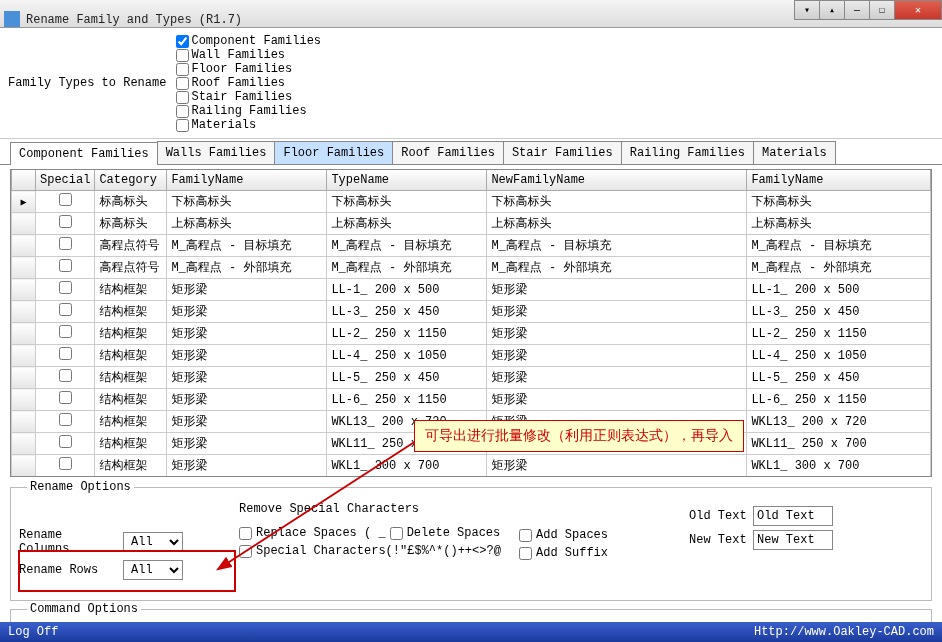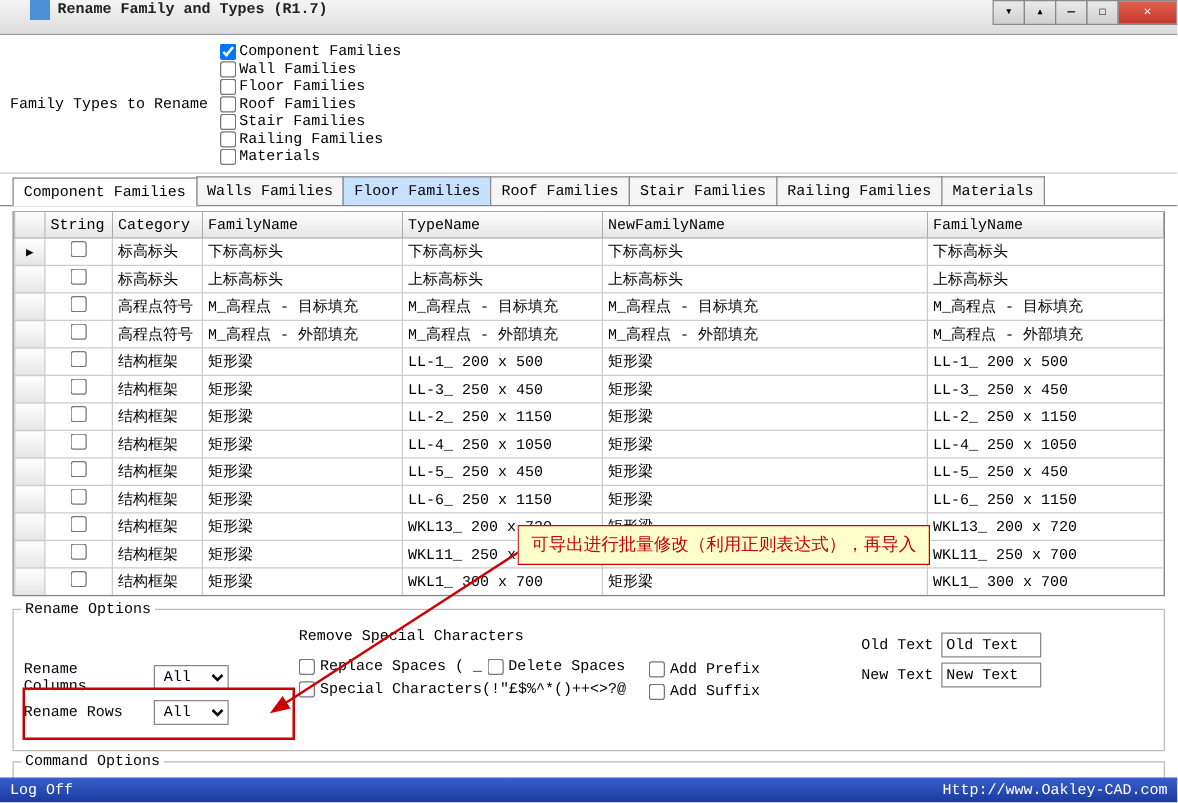--- a/index.html
+++ b/index.html
@@ -1,18 +1,18 @@
 <!DOCTYPE html>
 <html><head>
 <meta charset="utf-8">
 <style>
 * { box-sizing: border-box; margin: 0; padding: 0; font-family: "SimSun", "Courier New", monospace; font-size: 12px; }
 body { background: #fff; width: 942px; height: 642px; overflow: hidden; position: relative; }
 
-.titlebar { height: 28px; background: linear-gradient(#f5f5f5, #dcdcdc); border-bottom: 1px solid #999; display: flex; align-items: flex-start; padding-left: 24px; position: relative; font-weight: bold; }
+.titlebar { height: 28px; background: linear-gradient(#f5f5f5, #dcdcdc); border-bottom: 1px solid #999; display: flex; align-items: flex-end; padding-left: 4px; position: relative; }
 .titlebar .appicon { width: 16px; height: 16px; background: #4a90d9; margin-right: 6px; }
 .titlebar .title { color: #222; }
 .titlebar .winbtns { position: absolute; right: 0; top: 0; display: flex; }
 .winbtn { width: 28px; height: 20px; border: 1px solid #888; margin-left: -1px; background: linear-gradient(#eaeaea,#cfcfcf); display:flex; align-items:center; justify-content:center; font-size:10px; }
 .winbtn.close { width: 48px; background: linear-gradient(#e06050,#c8372a); color: #fff; }
 .winbtn.min, .winbtn.max, .winbtn.extra { width: 26px; }
 
 .checkrow { padding: 6px 8px; display: flex; flex-wrap: nowrap; align-items: center; gap: 4px; border-bottom: 1px solid #ccc; white-space: nowrap; }
 .checkrow label { display:flex; align-items:center; gap:2px; }
 .checkrow .lead { margin-right: 6px; }
@@ -25,21 +25,21 @@
 .tablewrap { margin: 4px 10px 0 10px; border: 1px solid #888; height: 308px; overflow-y: scroll; overflow-x: hidden; background: #fff; position: relative; }
 table { border-collapse: collapse; width: 100%; }
 th { background: linear-gradient(#fefefe,#e6e6e6); border: 1px solid #aaa; border-top:none; padding: 3px 4px; text-align: left; font-weight: normal; position: sticky; top: 0; }
 td { border: 1px solid #ccc; padding: 2px 4px; height: 22px; white-space: nowrap; }
 td.row-head { background: linear-gradient(#fefefe,#e6e6e6); width: 24px; text-align:center; }
 td.cb { width: 50px; text-align: center; background: #fff; }
 .row-indicator { color:#000; font-size:10px; }
 
 .options { display: flex; padding: 2px 10px 0 10px; gap: 4px; position: relative; }
 .group { border: 1px solid #bbb; padding: 14px 8px 8px 8px; position: relative; margin-top: 8px; }
-.group .legend { position: absolute; top: -8px; left: 6px; background: #fff; padding: 0 3px; }
+.group .legend { position: absolute; top: -8px; left: 16px; background: #fff; padding: 0 3px; }
 .row { display:flex; align-items:center; gap:4px; margin: 4px 0; }
 select, input[type=text] { border: 1px solid #888; padding: 1px 3px; height: 20px; background: #fff; }
 select { width: 60px; }
 
 .callout { position: absolute; left: 414px; top: 420px; background: #ffffcc; border: 1px solid #c00; padding: 6px 10px; color: #c00; font-size: 14px; z-index: 5; }
 .arrow-svg { position: absolute; left: 216px; top: 436px; z-index: 4; pointer-events:none; }
 .redbox { position: absolute; left: 18px; top: 550px; width: 218px; height: 42px; border: 2px solid #c00; z-index: 3; pointer-events:none; }
 
 .cmdrow { padding: 0 10px; }
 .cmdflex { display:flex; gap:6px; }
@@ -85,21 +85,21 @@
     <div class="tab">Stair Families</div>
     <div class="tab">Railing Families</div>
     <div class="tab">Materials</div>
   </div>
 
 <div class="tablewrap">
   <table>
     <thead>
         <tr id="thead-row">
           <th style="width: 24px;"></th>
-          <th style="width: 54px;">String</th>
+          <th style="width: 54px;">Special</th>
           <th style="width: 72px;">Category</th>
           <th style="width: 160px;">FamilyName</th>
           <th style="width: 160px;">TypeName</th>
           <th style="width: 260px;">NewFamilyName</th>
           <th style="width: auto;">FamilyName</th>
         </tr>
       </thead>
     <tbody id="tbody">
         <tr>
           <td class="row-head"><span class="row-indicator">▶</span></td>
@@ -246,21 +246,21 @@
         </div>
         <div class="row">
           <input type="checkbox" style="">
           <span>Special Characters(!"£$%^*()++&lt;&gt;?@</span>
         </div>
       </div>
       <div style="width:160px;">
         <div style="height:22px;"></div>
         <div class="row">
           <input type="checkbox" style="">
-          <span>Add Prefix</span>
+          <span>Add Spaces</span>
         </div>
         <div class="row">
           <input type="checkbox" style="">
           <span>Add Suffix</span>
         </div>
       </div>
       <div style="flex:1;">
         <div class="row">
           <span style="width:60px;">Old Text</span>
           <input type="text" style="width: 80px;" value="Old Text">

